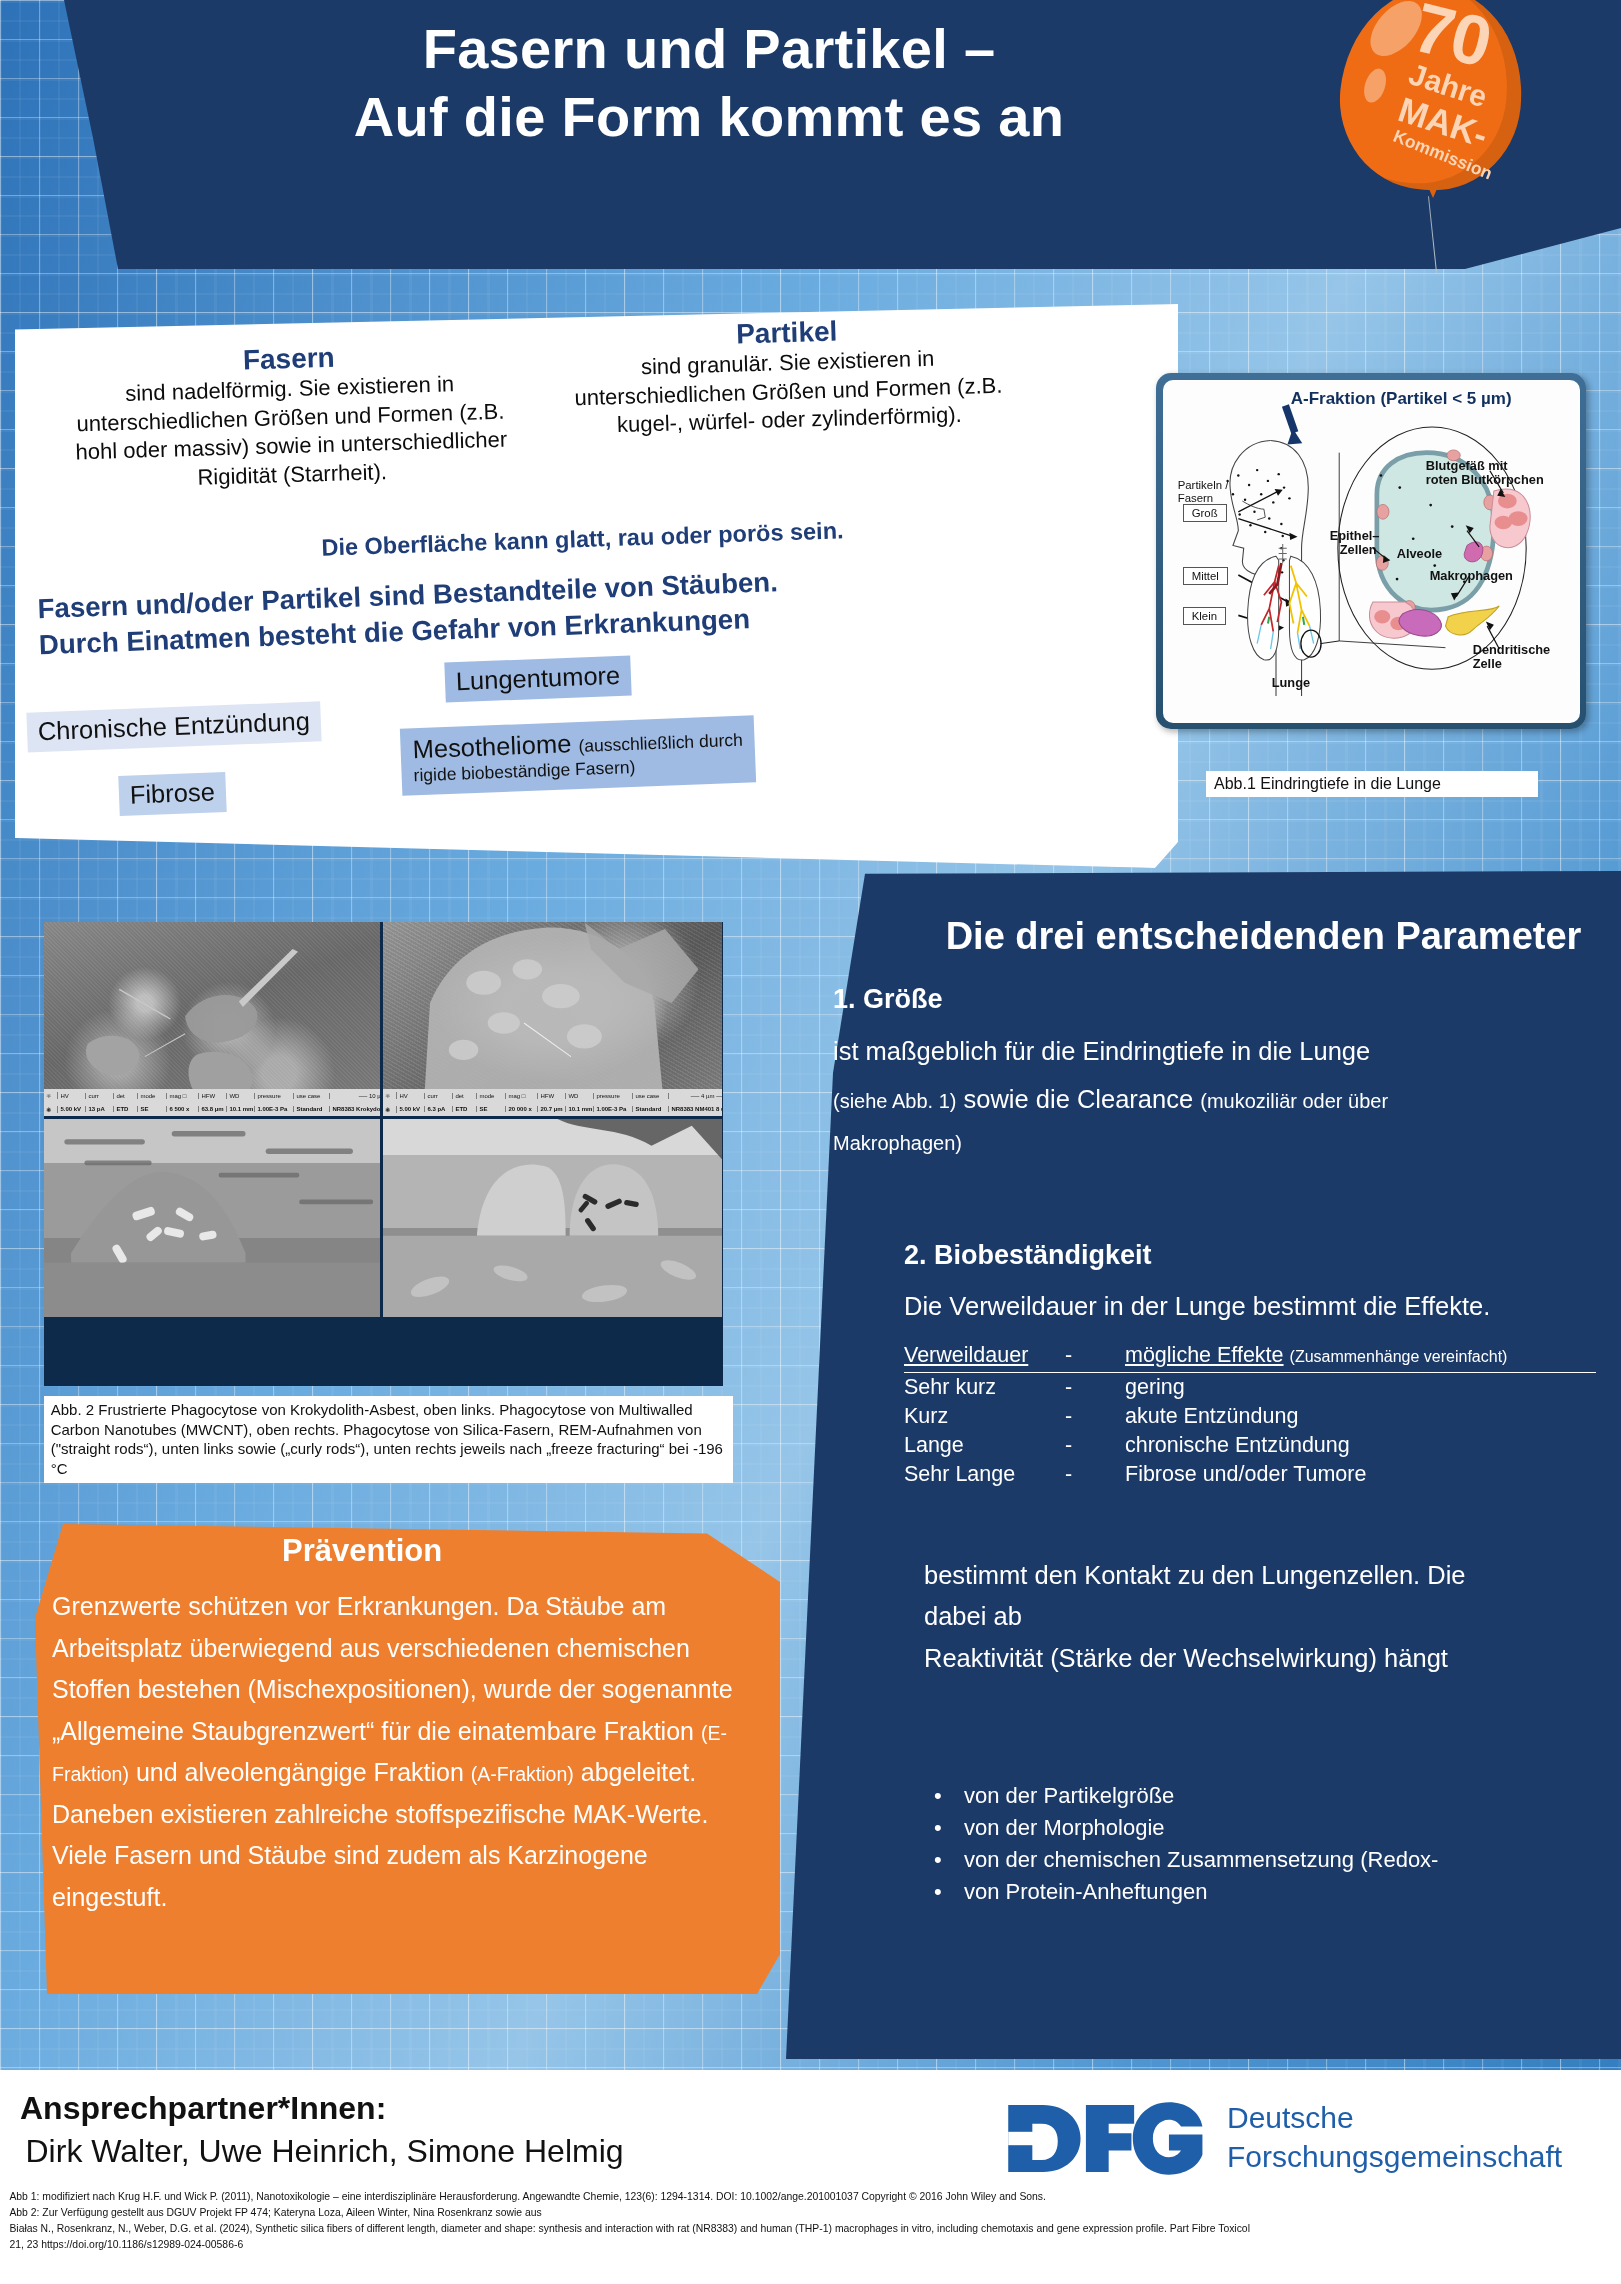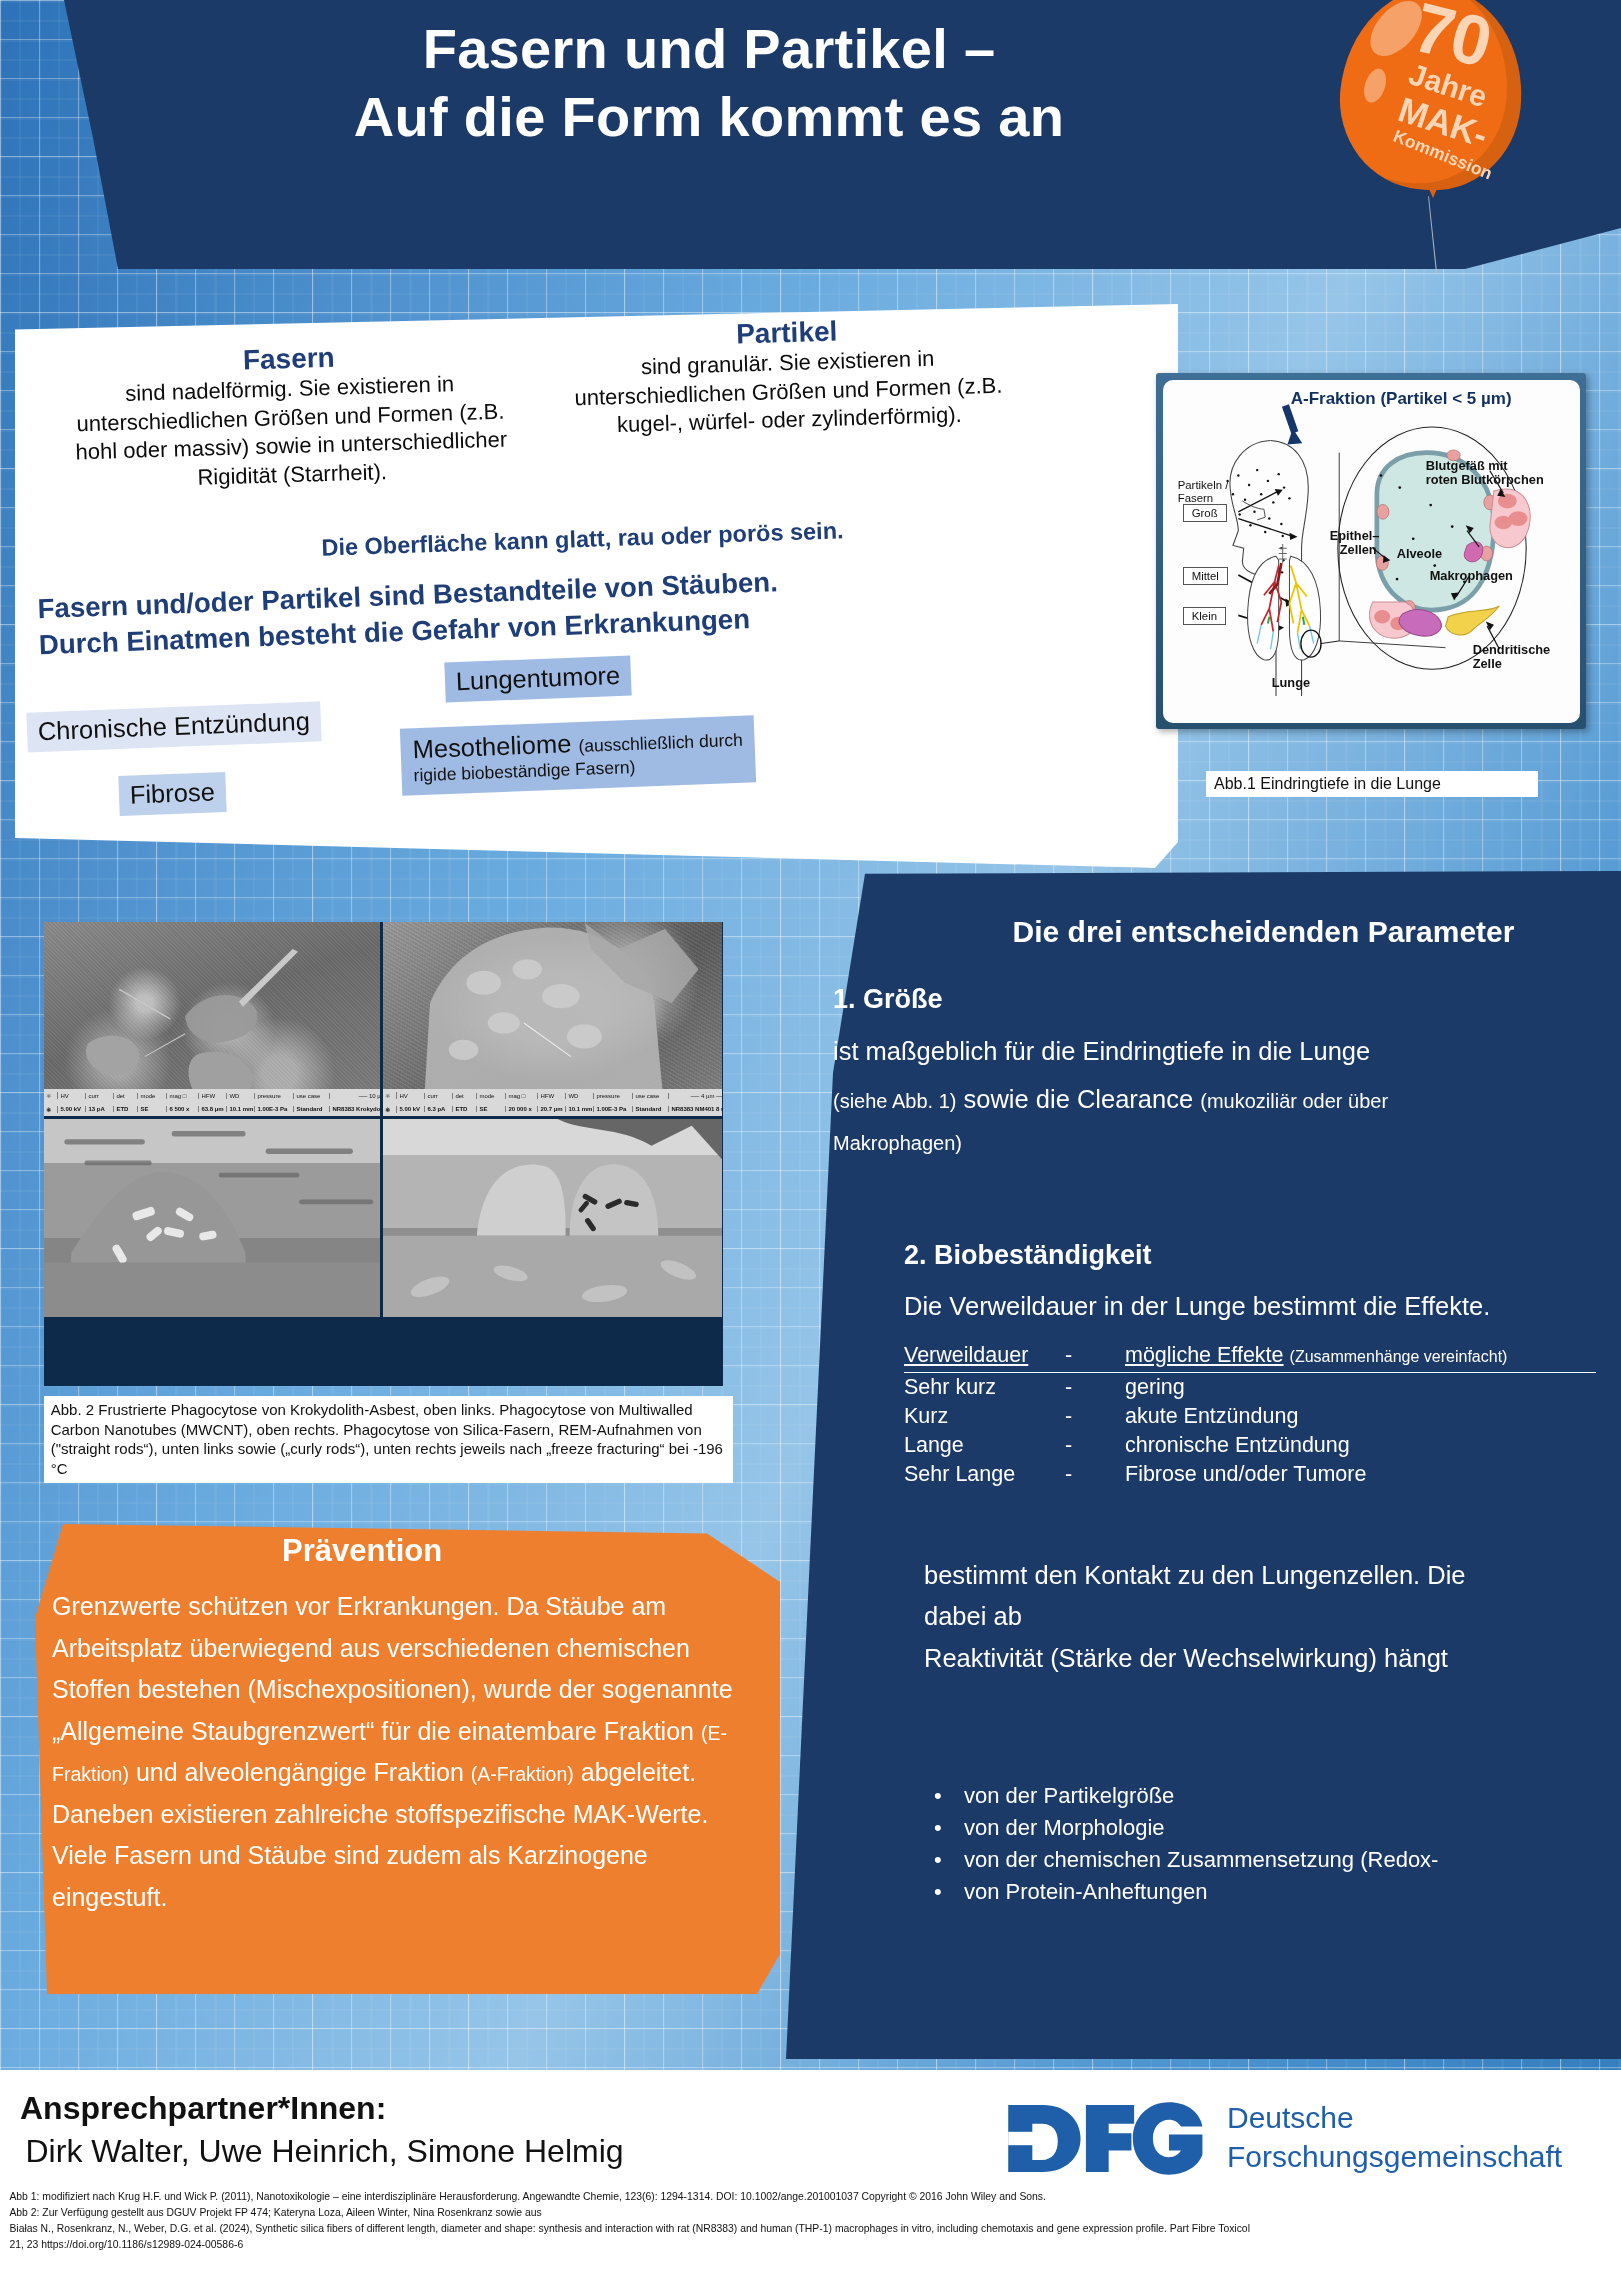--- a/index.html
+++ b/index.html
@@ -91,39 +91,39 @@
   #tagFibrose{left:104px;top:470px;background:#bdd0ec;transform:rotate(-2.2deg);}
   #tagLungen{left:430px;top:355px;background:#9fbbe3;transform:rotate(-2.2deg);}
   #tagMeso{left:386px;top:418px;background:#9fbbe3;transform:rotate(-2.2deg);
       padding:6.7px 12px 9.4px 12px;}
   #tagMeso .small{font-size:17.5px;}
   #tagMeso .ln2{display:block;font-size:17.5px;margin-top:1.3px;}
 
   
   #fig1Frame{
     position:absolute;left:1156px;top:373px;width:430px;height:356px;
-    background:linear-gradient(#3f6e96,#27506f);border-radius:3px;padding:0;
+    background:linear-gradient(#3f6e96,#27506f);border-radius:15px;padding:0;
     box-shadow:2.7px 2.7px 6.7px rgba(0,0,0,.3);
   }
   #fig1{position:absolute;left:6.7px;top:6.7px;width:417px;height:343px;background:#fdfdfd;border-radius:10px;overflow:hidden;}
   #fig1 .afrak{position:absolute;left:128px;top:9.4px;color:#12305e;font-weight:bold;font-size:17px;white-space:nowrap;}
   #fig1 .lbl{position:absolute;color:#111;font-size:11.4px;line-height:1.15;}
   #fig1 .lblb{position:absolute;color:#111;font-size:12.8px;font-weight:bold;line-height:1.12;}
   #fig1 .boxlbl{position:absolute;border:0.7px solid #555;background:#fff;font-size:11.4px;padding:2px 8px;color:#111;}
   #fig1cap{
     position:absolute;left:1206px;top:771px;width:316px;
     background:#fff;color:#111;font-size:16px;padding:4px 8px;
   }
   #bluePanel2{
     position:absolute;left:732px;top:871px;width:889px;height:1188px;
     background:#1c3a68;
     clip-path:polygon(133px 2.7px, 889px 0, 889px 1188px, 54px 1188px, 101px 202px);
   }
   #paramTitle{position:absolute;left:934px;top:915px;width:659px;text-align:center;
-      color:#fff;font-size:30px;font-weight:bold;}
+      color:#fff;font-size:38px;font-weight:bold;}
   .sec-h{color:#fff;font-weight:bold;font-size:27px;}
   .sec-p{color:#fff;font-size:25.5px;line-height:1.62;}
   .sec-s{font-size:20px;}
 
   #sec1{position:absolute;left:833px;top:984px;width:753px;}
   #sec2{position:absolute;left:904px;top:1240px;width:692px;}
   #sec3{position:absolute;left:924px;top:1539px;width:659px;}
 
   #effTable{margin-top:13.4px;color:#fff;font-size:21.5px;line-height:1.35;}
   #effTable .hdr{border-bottom:1.3px solid #fff;padding-bottom:2px;display:grid;grid-template-columns:161px 60px 1fr;}

